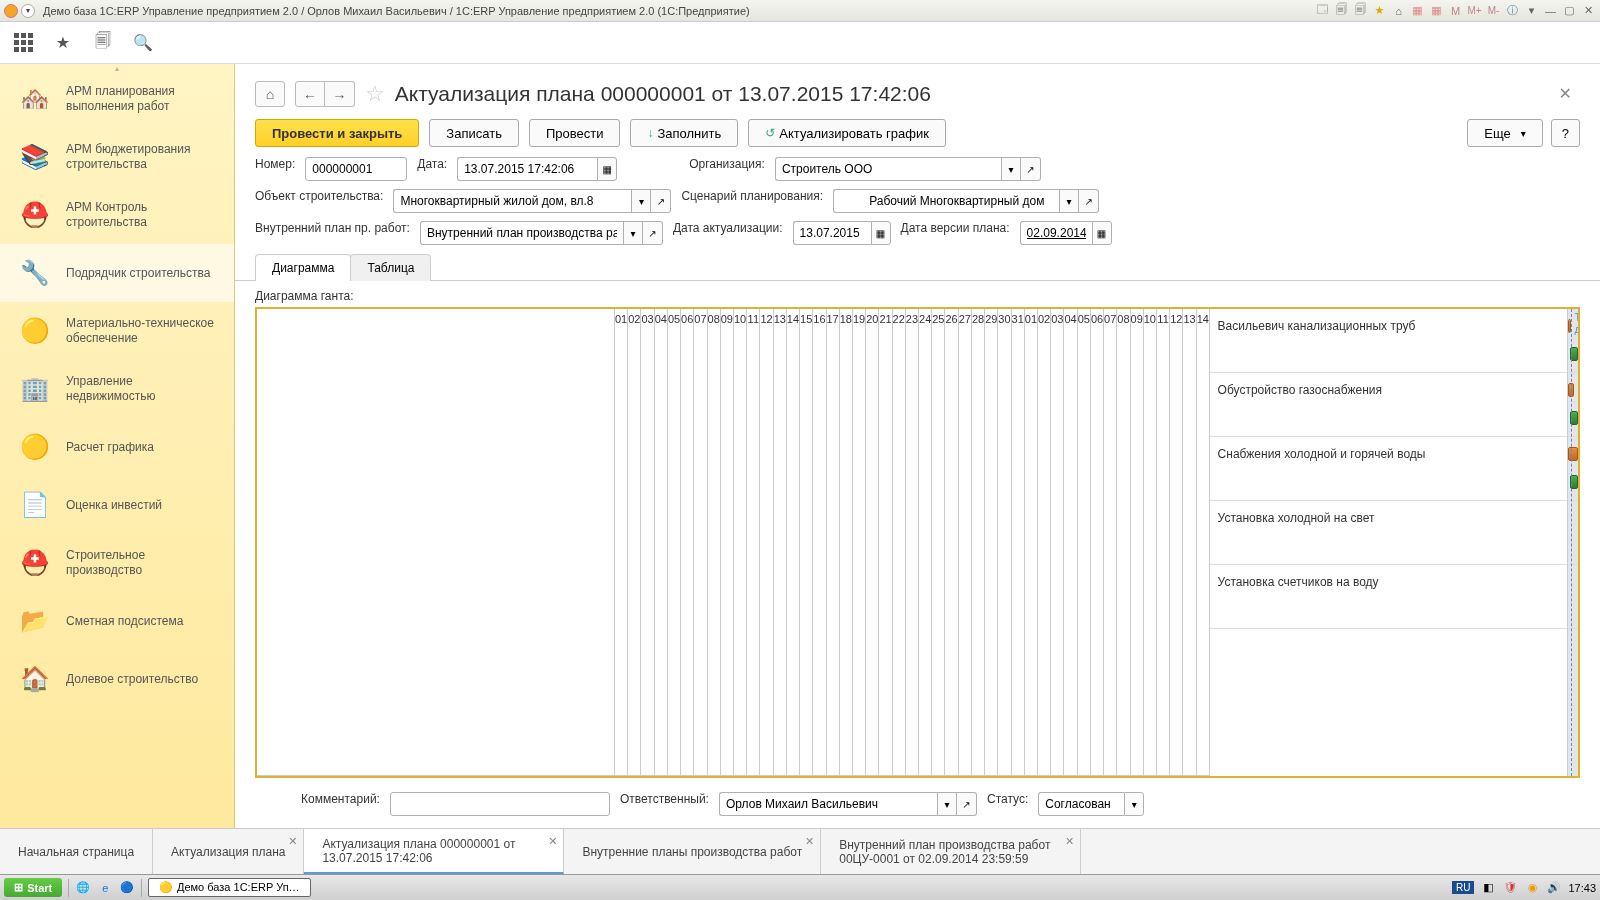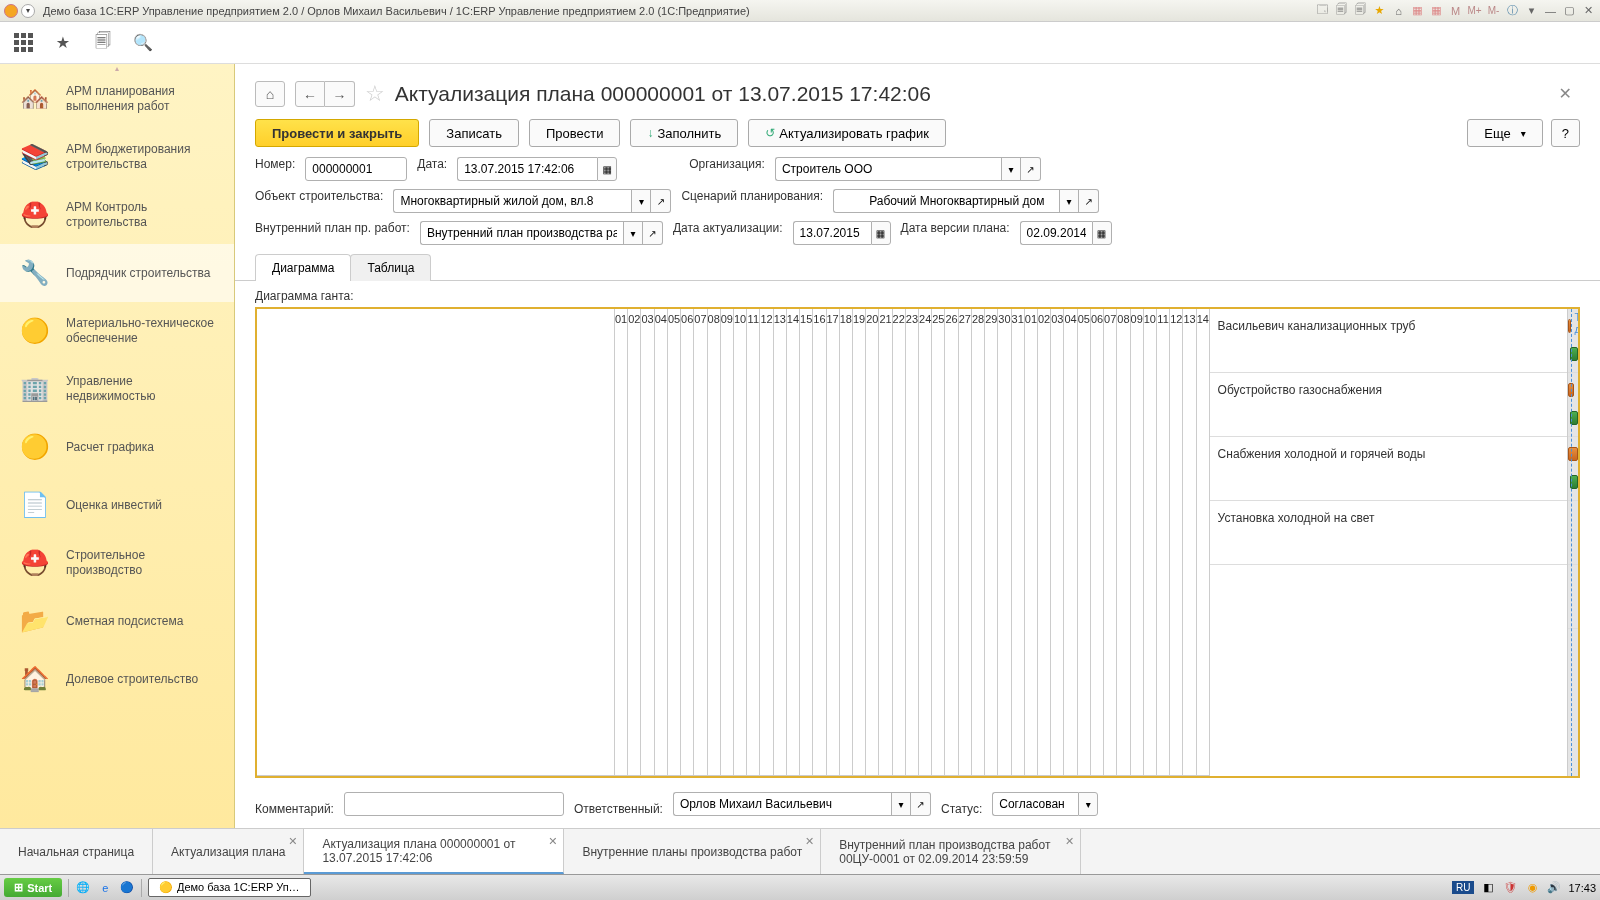--- a/index.html
+++ b/index.html
@@ -76,21 +76,21 @@
   .gcol.we { background:rgba(255,200,150,0.2); }
   .grow-line { position:absolute; left:0; right:0; border-bottom:1px solid #ddd; }
   .bar { position:absolute; height:14px; border-radius:2px; }
   .bar.orange { background: linear-gradient(#e89040, #c76520); border:1px solid #a85518; }
   .bar.green { background: linear-gradient(#4caf50, #2e7d32); border:1px solid #256628; }
   .today-line { position:absolute; top:0; bottom:0; width:0; border-left:1px dashed #4a90d9; }
   .today-label { position:absolute; top:2px; font-size:11px; color:#4a90d9; }
   .gantt-scroll { height:12px; background:#f0f0f0; border-top:1px solid #ccc; position:relative; }
   .gantt-scroll .thumb { position:absolute; left:45%; width:70px; height:8px; top:2px; background:#ccc; border-radius:4px; }
   
-  .bottom-form { padding: 4px 20px 12px; display:flex; align-items:flex-end; gap:10px; }
+  .bottom-form { padding: 4px 20px 12px; display:flex; align-items:flex-start; gap:10px;margin-left:46px; }
   
   .wintabs { height: 46px; background:#f4f4f4; border-top:1px solid #ccc; display:flex; }
   .wtab { padding: 8px 18px; border-right:1px solid #ccc; display:flex; align-items:center; gap:8px; font-size:12px; color:#444; cursor:pointer; max-width:260px; position:relative; }
   .wtab.active { background:#fff; border-bottom:2px solid #5b9bd5; }
   .wtab .wclose { color:#888; font-size:11px; position:absolute; top:6px; right:6px; }
   
   .taskbar { height: 26px; background: linear-gradient(#e8e8e8, #cfcfcf); border-top:1px solid #999; display:flex; align-items:center; padding:0 4px; gap:6px; font-size:11px; }
   .start-btn { background: linear-gradient(#6c4, #4a3); color:#fff; padding:3px 10px; border-radius:3px; font-weight:bold; display:flex; align-items:center; gap:4px; }
   .task-item { background:#eee; border:1px solid #aaa; padding:2px 10px; border-radius:2px; cursor:pointer; }
   .task-item.active { background:#fff; border-color:#666; }
@@ -267,21 +267,21 @@
             <div class="cbtn">▾</div>
             <div class="cbtn">↗</div>
           </div>
         <span class="flabel">Дата актуализации:</span>
         <div class="fcombo">
             <input class="finput" style="width: 78px;" value="13.07.2015">
             <div class="cbtn">▦</div>
           </div>
         <span class="flabel">Дата версии плана:</span>
         <div class="fcombo">
-            <input class="finput" style="width: 72px;" value="02.09.2014">
+            <input class="finput" style="width: 72px; text-decoration: underline;" value="02.09.2014">
             <div class="cbtn">▦</div>
           </div>
         <span style="flex:1"></span>
       </div>
     </div>
 
     <div class="tabs">
       <div class="tab active">Диаграмма</div>
       <div class="tab">Таблица</div>
     </div>
@@ -338,20 +338,21 @@
               <div class="gh-cell">13</div>
               <div class="gh-cell">14</div>
             </div>
         </div>
         <div class="gantt-body">
           <div class="gantt-left" id="gantt-left">
               <div class="gantt-row-l">Васильевич канализационных труб</div>
               <div class="gantt-row-l">Обустройство газоснабжения</div>
               <div class="gantt-row-l">Снабжения холодной и горячей воды</div>
               <div class="gantt-row-l">Установка холодной на свет</div>
+              <div class="gantt-row-l">Установка счетчиков на воду</div>
             </div>
           <div class="gantt-right" id="gantt-right">
             <div class="gantt-grid" id="gantt-grid">
                 <div class="gcol"></div>
                 <div class="gcol"></div>
                 <div class="gcol"></div>
                 <div class="gcol we"></div>
                 <div class="gcol we"></div>
                 <div class="gcol"></div>
                 <div class="gcol"></div>

